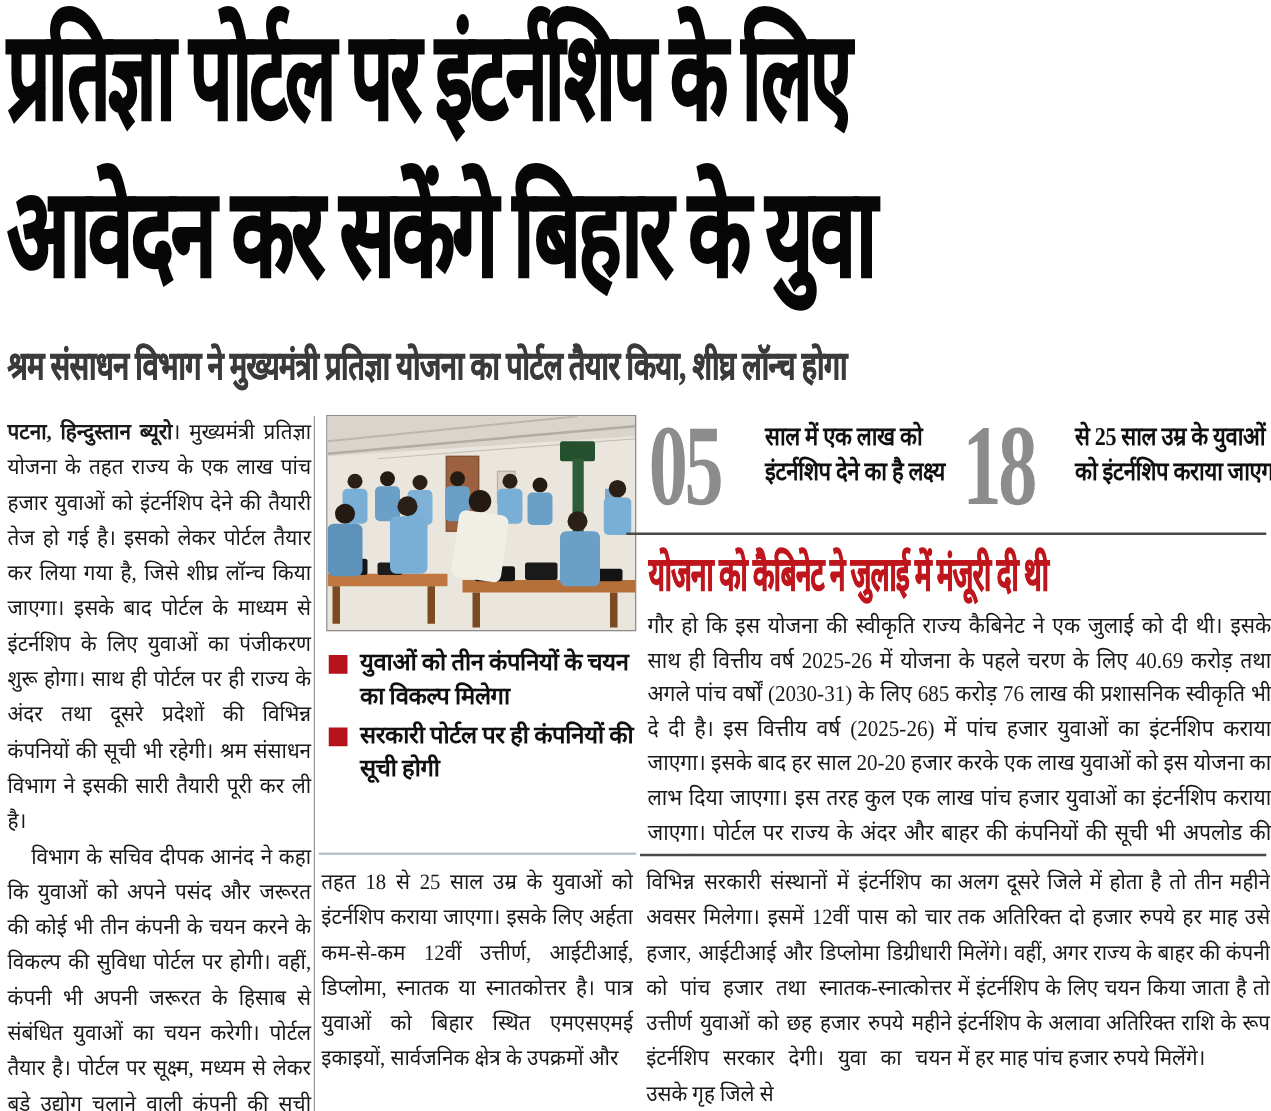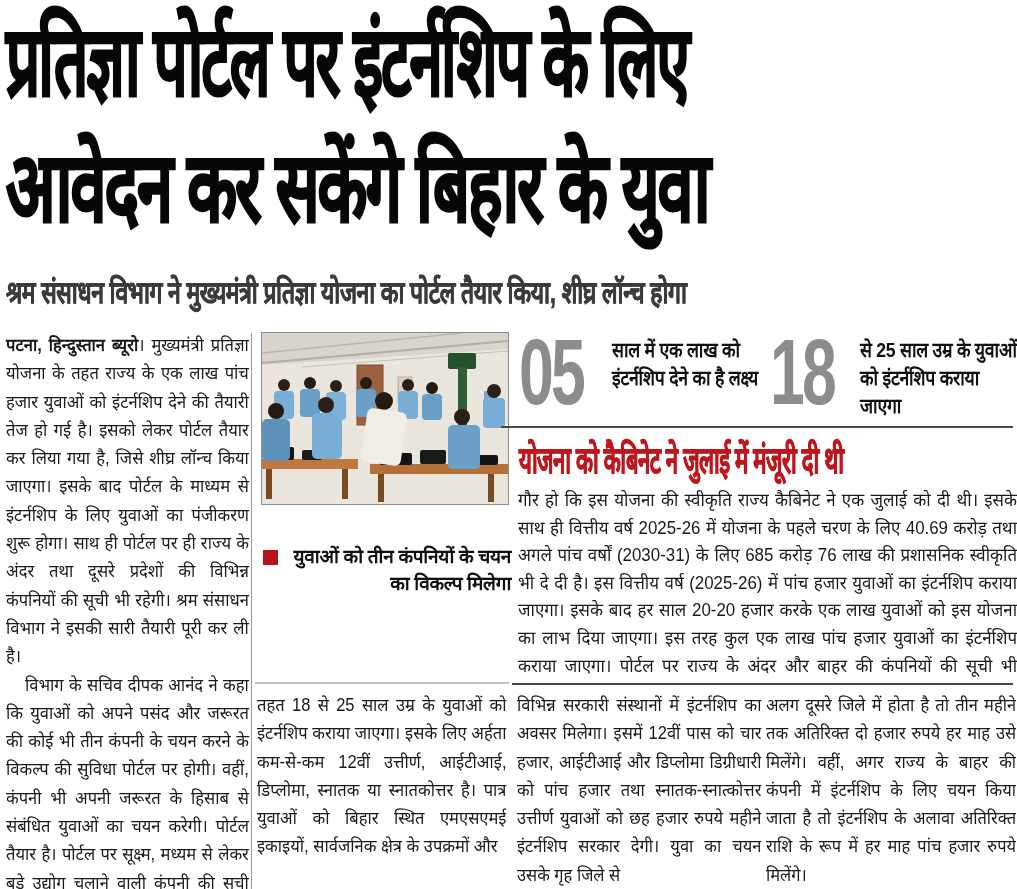--- a/index.html
+++ b/index.html
@@ -1,17 +1,17 @@
 <!DOCTYPE html>
 <html lang="hi"><head>
 <meta charset="utf-8">
 <style>
   html,body{margin:0;padding:0;background:#ffffff;}
   .page{position:relative;width:1017px;height:889px;background:#fff;overflow:hidden;
-        font-family:Liberation Sans, sans-serif;color:#111;}
+        font-family:Liberation Serif, serif;color:#111;}
   
   .h-line{position:absolute;left:6px;white-space:nowrap;font-weight:bold;color:#070707;
           font-size:97px;line-height:120px;letter-spacing:-3px;transform-origin:0 0;
           -webkit-text-stroke:2.2px #070707;}
   .h1a{top:2px;transform:scaleX(.62);}
   .h1b{top:128px;transform:scaleX(.67);}
   
   .subhead{position:absolute;left:6px;top:263px;white-space:nowrap;font-weight:bold;
            color:#3b3b3b;font-size:31px;line-height:60px;transform:scaleX(.74);
            transform-origin:0 0;letter-spacing:-.5px;-webkit-text-stroke:.6px #3b3b3b;}
@@ -19,21 +19,21 @@
   .bodytext{font-size:17.5px;line-height:28.3px;text-align:justify;color:#191919;
             transform-origin:0 0;}
   .col-left{position:absolute;left:6px;top:331px;width:257px;height:600px;transform:scaleX(.945);}
   .col-left p{margin:0;}
   .col-left p.p2{text-indent:20px;}
   .vrule{position:absolute;left:251px;top:333px;width:1px;height:556px;background:#9a9a9a;}
   
   .photo{position:absolute;left:261px;top:332px;width:248px;height:173px;
          border:1px solid #8c8c8c;box-sizing:border-box;background:#e9e5dd;}
   
-  .bullets{position:absolute;left:263px;top:544px;width:248px;text-align:right;}
+  .bullets{position:absolute;left:263px;top:518px;width:248px;}
   .b-item{display:flex;margin-bottom:5px;}
   .b-sq{flex:0 0 15px;width:15px;height:15px;background:#b5121b;margin:6px 10px 0 0;}
   .b-txt{font-size:19px;font-weight:bold;line-height:26.5px;color:#101010;
          letter-spacing:-.3px;}
   .hr-bullets{position:absolute;left:255px;top:682px;width:254px;height:2px;background:#b9c4cc;}
   
   .stat-num{position:absolute;top:330px;font-size:92px;line-height:84px;font-weight:bold;
             color:#8c8c8c;transform:scaleX(.68);transform-origin:0 0;letter-spacing:-4px;}
   .stat-txt{position:absolute;top:336px;width:190px;font-size:20.5px;font-weight:bold;
             line-height:28px;color:#101010;transform:scaleX(.86);transform-origin:0 0;
@@ -127,20 +127,24 @@
           <rect x="186" y="92" width="32" height="44" rx="5" fill="#6aa0c8"></rect>
       </g>
     </svg>
   </div>
 
   <div class="bullets">
     <div class="b-item">
       <span class="b-sq"></span>
       <span class="b-txt">युवाओं को तीन कंपनियों के चयन का विकल्प मिलेगा</span>
     </div>
+    <div class="b-item">
+      <span class="b-sq"></span>
+      <span class="b-txt">सरकारी पोर्टल पर ही कंपनियों की सूची होगी</span>
+    </div>
   </div>
   <div class="hr-bullets"></div>
 
   <div class="stat-num sn1">05</div>
   <div class="stat-txt st1">साल में एक लाख को इंटर्नशिप देने का है लक्ष्य</div>
   <div class="stat-num sn2">18</div>
   <div class="stat-txt st2">से 25 साल उम्र के युवाओं को इंटर्नशिप कराया जाएगा</div>
   <div class="hr-stats"></div>
 
   <div class="red-head">योजना को कैबिनेट ने जुलाई में मंजूरी दी थी</div>

